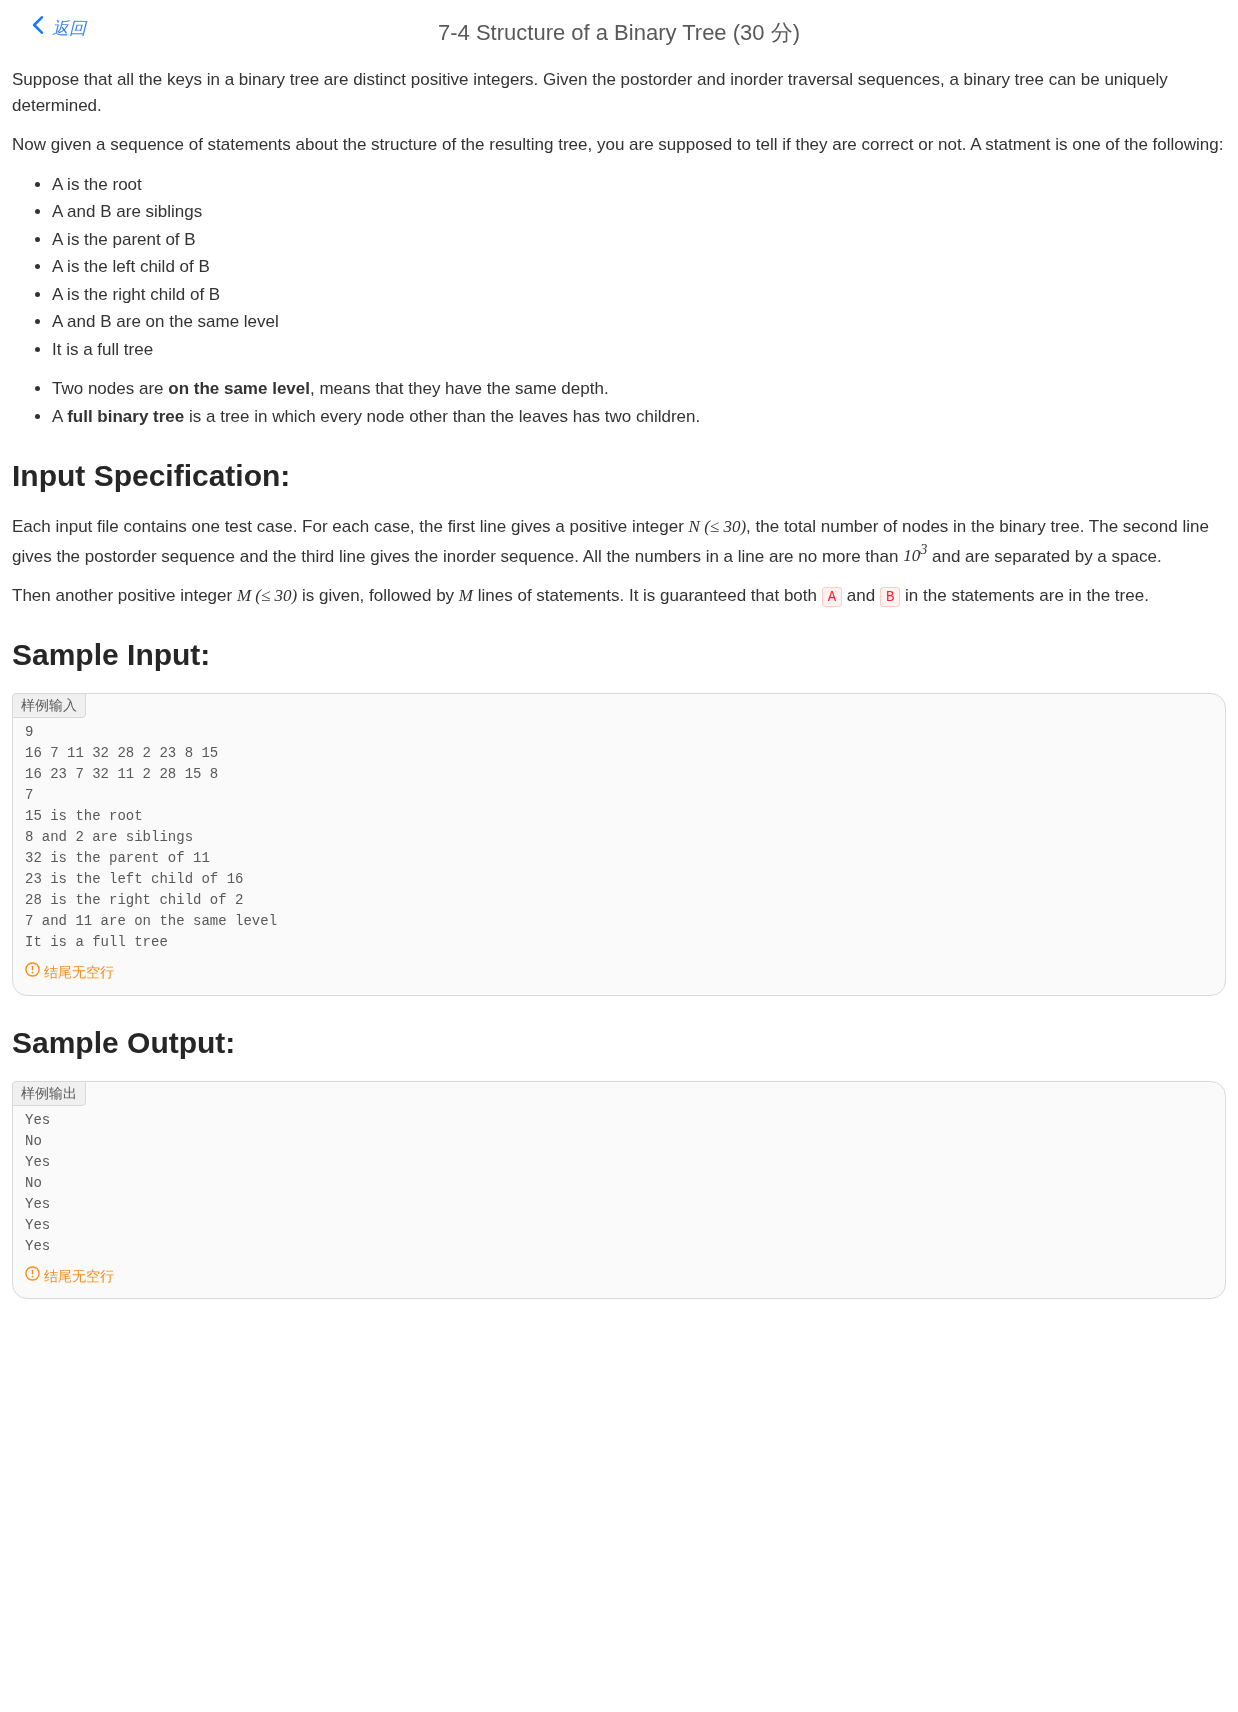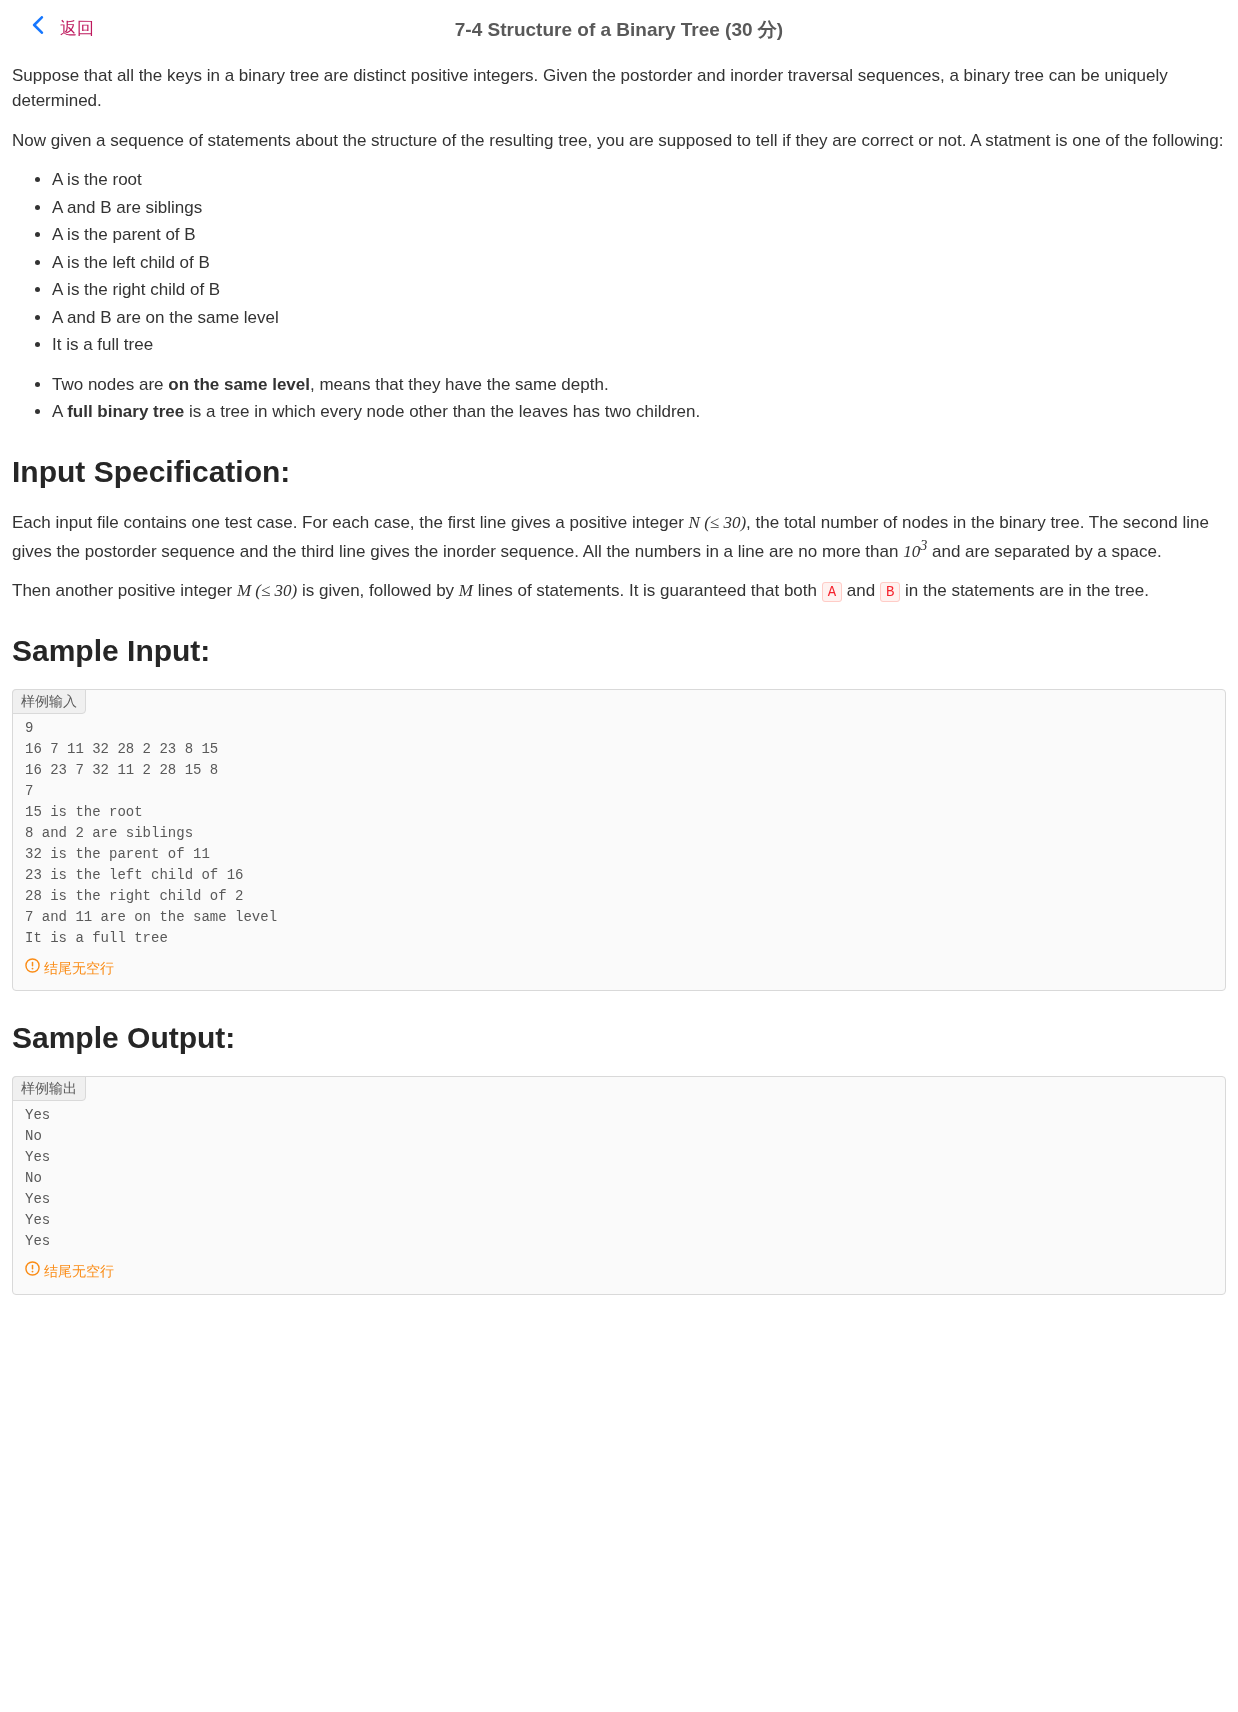--- a/index.html
+++ b/index.html
@@ -13,32 +13,33 @@
   }
   .header {
     position: relative;
     text-align: center;
     margin: 6px 0 18px 0;
   }
   .back-link {
     position: absolute;
     left: 22px;
     top: 0;
-    color: #be185d;
+    color: #3b82f6;
     font-size: 17px;
     text-decoration: none;
     display: inline-flex;
     align-items: center;
-    gap: 16px;
+    gap: 8px;
+    font-style: italic;
   }
   .back-link svg { width: 12px; height: 18px; }
   .title {
-    font-weight: 700;
+    font-weight: 400;
     color: #595959;
-    font-size: 19px;
+    font-size: 22px;
   }
   .content { padding: 0 2px; }
   p { margin: 10px 0 14px 0; color: #333; }
   ul { margin: 6px 0 14px 0; padding-left: 40px; }
   li { margin: 2px 0; }
   h2 {
     font-size: 30px;
     font-weight: 600;
     color: #262626;
     margin: 24px 0 16px 0;
@@ -48,21 +49,21 @@
     font-family: Consolas, "Courier New", monospace;
     font-size: 14px;
     background: #fff2f0;
     color: #f5222d;
     border: 1px solid #ffccc7;
     border-radius: 3px;
     padding: 1px 5px;
   }
   .sample-box {
     border: 1px solid #d9d9d9;
-    border-radius: 4px;
+    border-radius: 15px;
     background: #fafafa;
     margin: 14px 0 8px 0;
     position: relative;
     padding: 20px 12px 10px 12px;
   }
   .sample-label {
     position: absolute;
     top: -1px;
     left: -1px;
     font-size: 14px;

